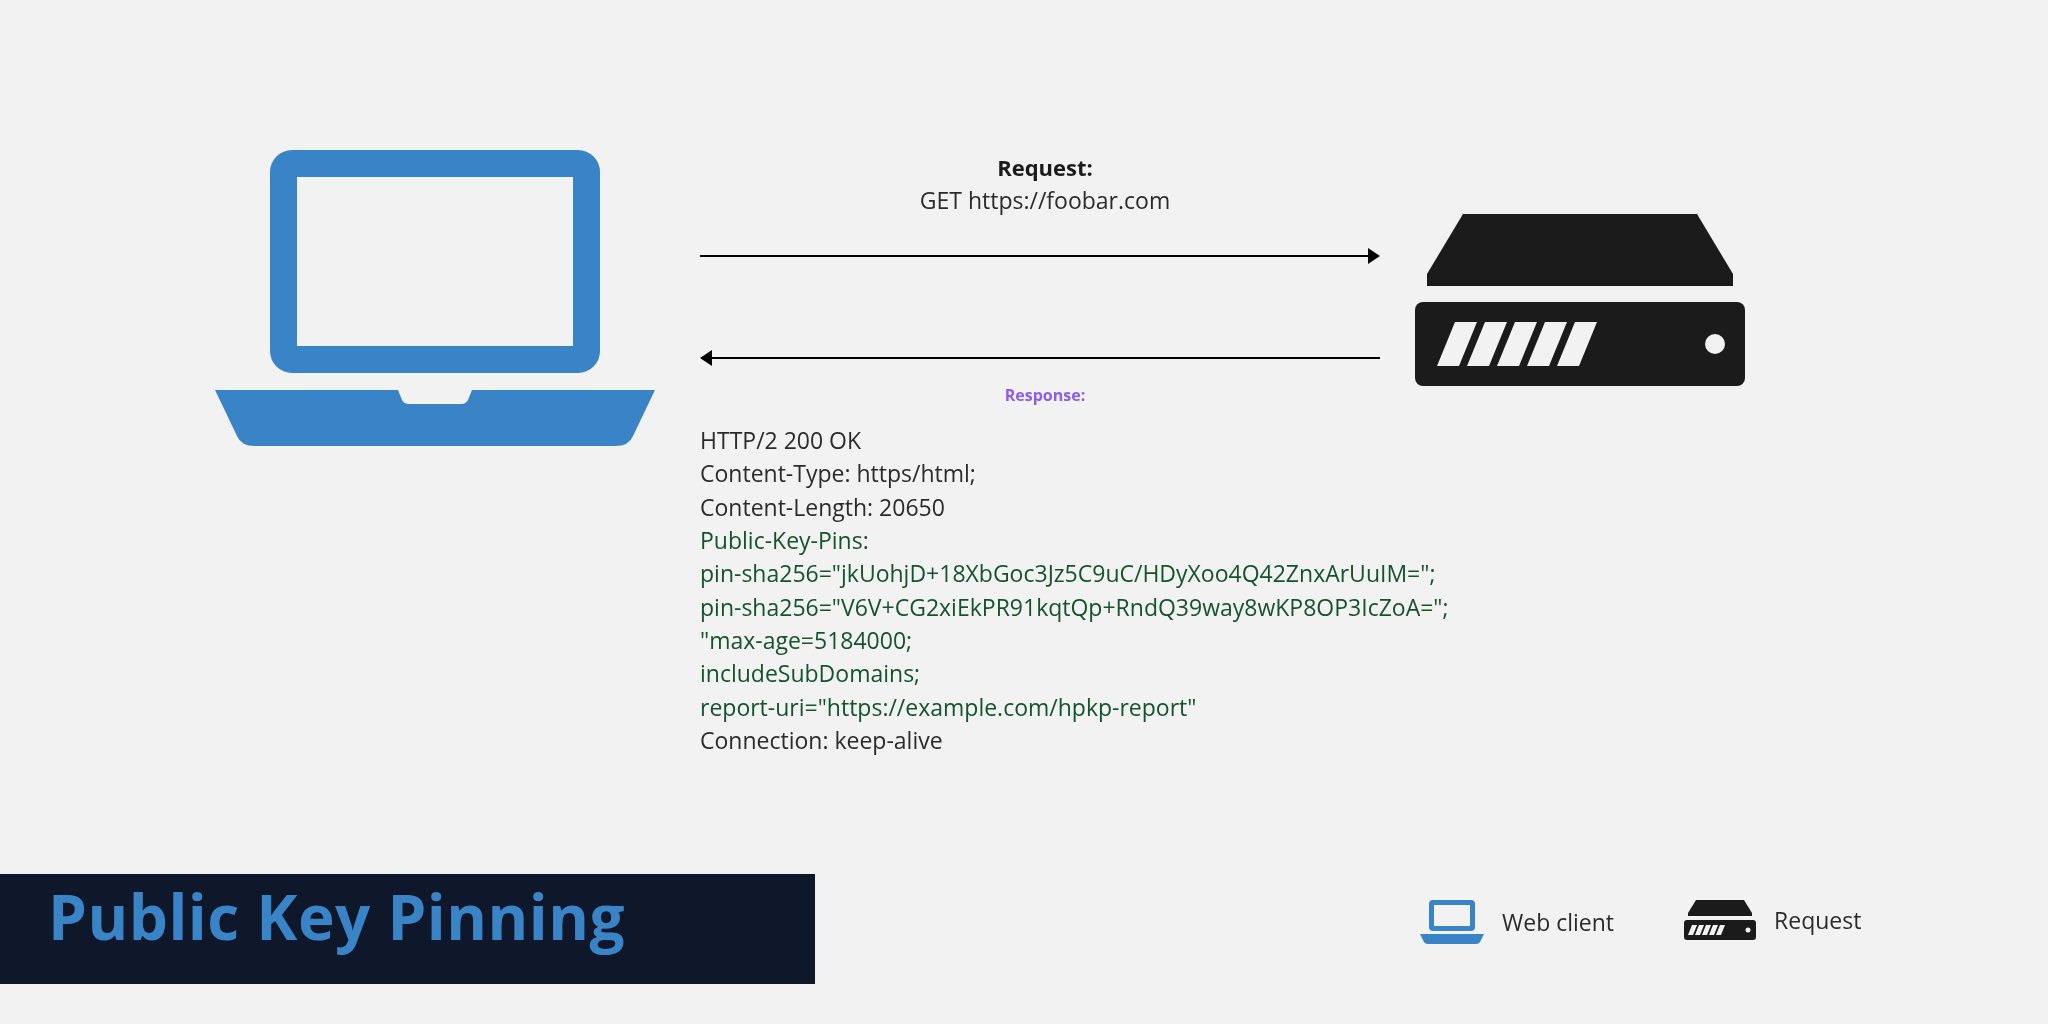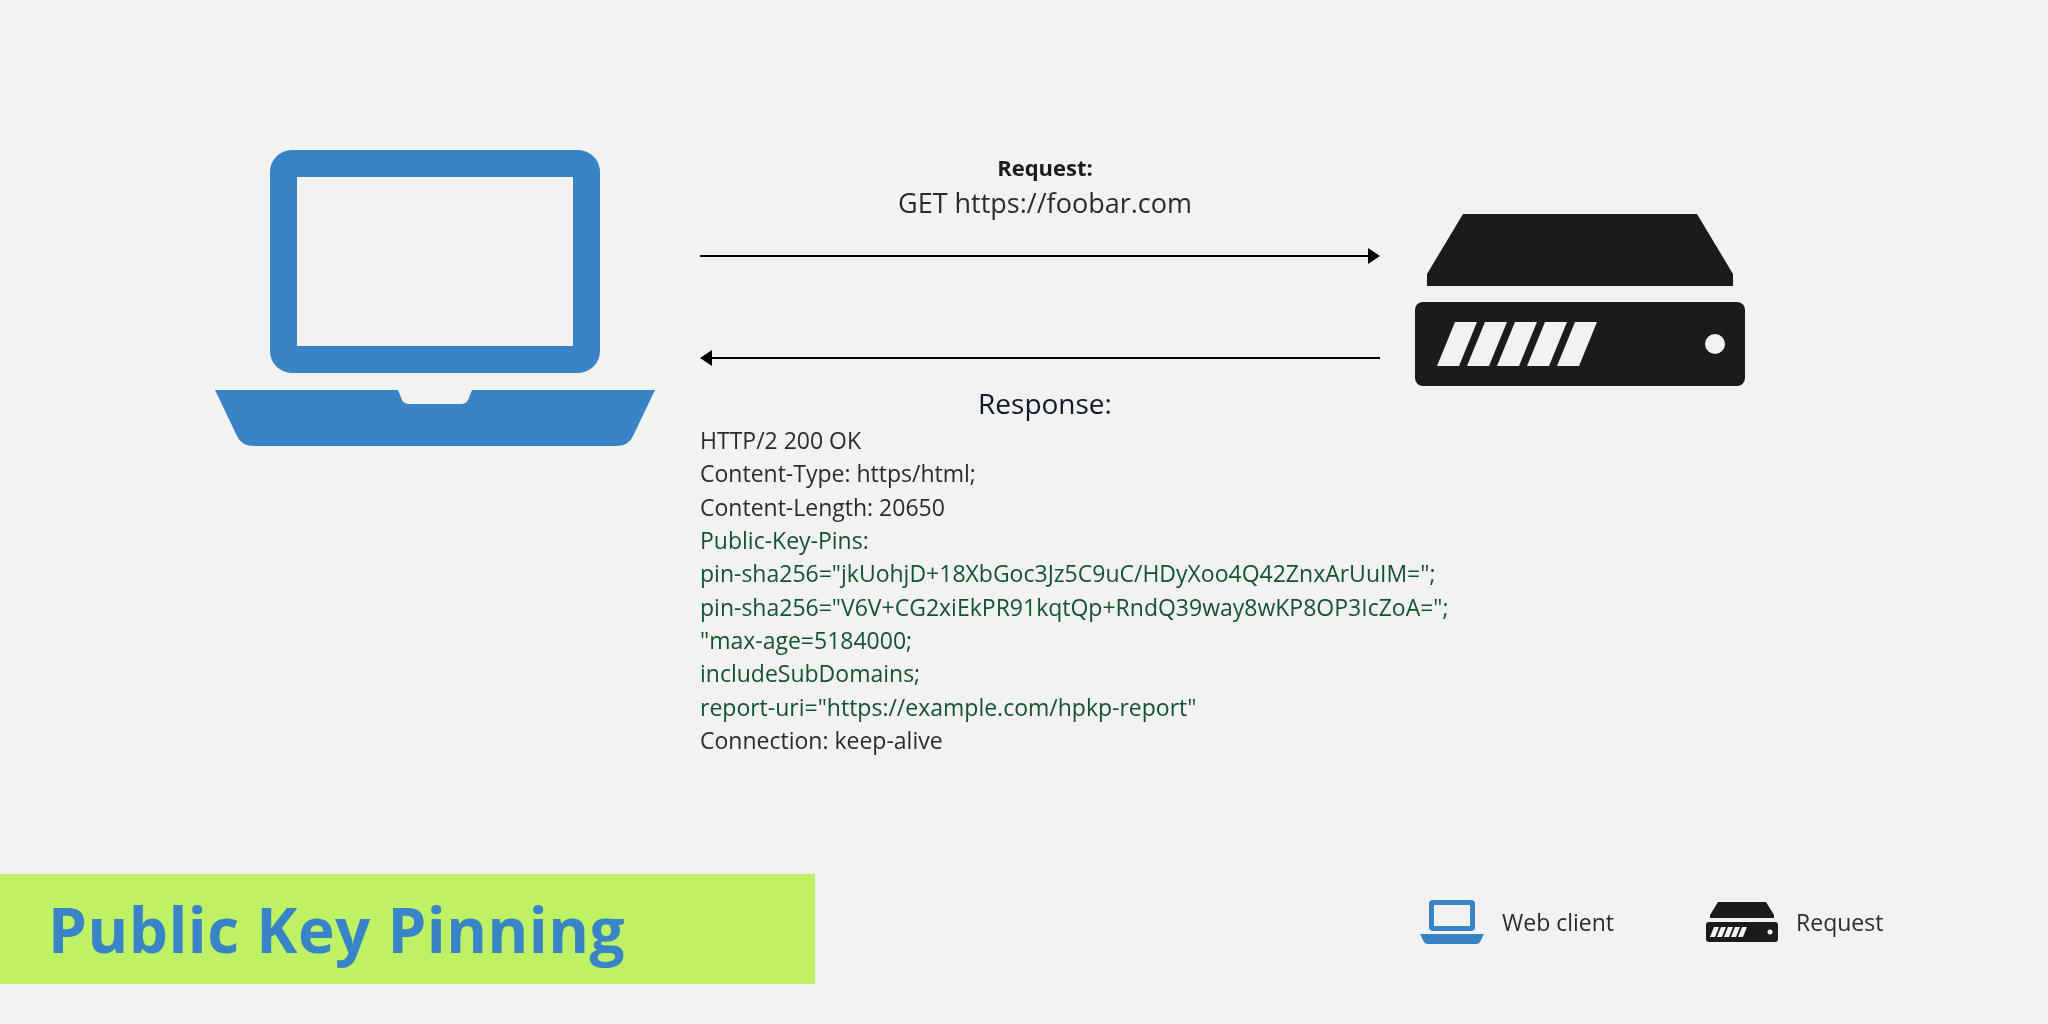--- a/index.html
+++ b/index.html
@@ -27,21 +27,21 @@
     top: 152px;
     width: 700px;
     text-align: center;
   }
   .request-block .lbl {
     font-weight: 700;
     font-size: 22px;
     color: #1b1b1b;
   }
   .request-block .val {
-    font-size: 27px;
+    font-size: 23px;
     color: #2b2b2b;
     margin-top: 2px;
   }
   .arrow-right {
     position: absolute;
     left: 700px;
     top: 246px;
     width: 680px;
     height: 20px;
   }
@@ -51,59 +51,58 @@
     top: 348px;
     width: 680px;
     height: 20px;
   }
   .response-label {
     position: absolute;
     left: 695px;
     top: 384px;
     width: 700px;
     text-align: center;
-    font-weight: 400;
-    font-size: 28px;
-    color: #0f172a;
+    font-weight: 700;
+    font-size: 16px;
+    color: #8b5cf6;
   }
   .response-body {
     position: absolute;
     left: 700px;
     top: 424px;
     font-size: 23px;
     line-height: 1.45;
     color: #2b2b2b;
   }
   .response-body .hl {
     color: #14532d;
   }
   .title-box {
     position: absolute;
     left: 0;
     top: 874px;
     width: 815px;
     height: 110px;
-    background: #bef264;
+    background: #0f172a;
     display: flex;
-    align-items: center;
     padding-left: 48px;
   }
   .title-box span {
     color: #3984c6;
     font-weight: 700;
     font-size: 62px;
     letter-spacing: 0.5px;
   }
   .legend {
     position: absolute;
     left: 1420px;
     top: 900px;
     display: flex;
-    align-items: center;
-    gap: 92px;
+    align-items: flex-start;
+    gap: 70px;
   }
   .legend .item {
     display: flex;
     align-items: center;
     gap: 18px;
     font-size: 23px;
     color: #2b2b2b;
   }
 </style>
 </head>

